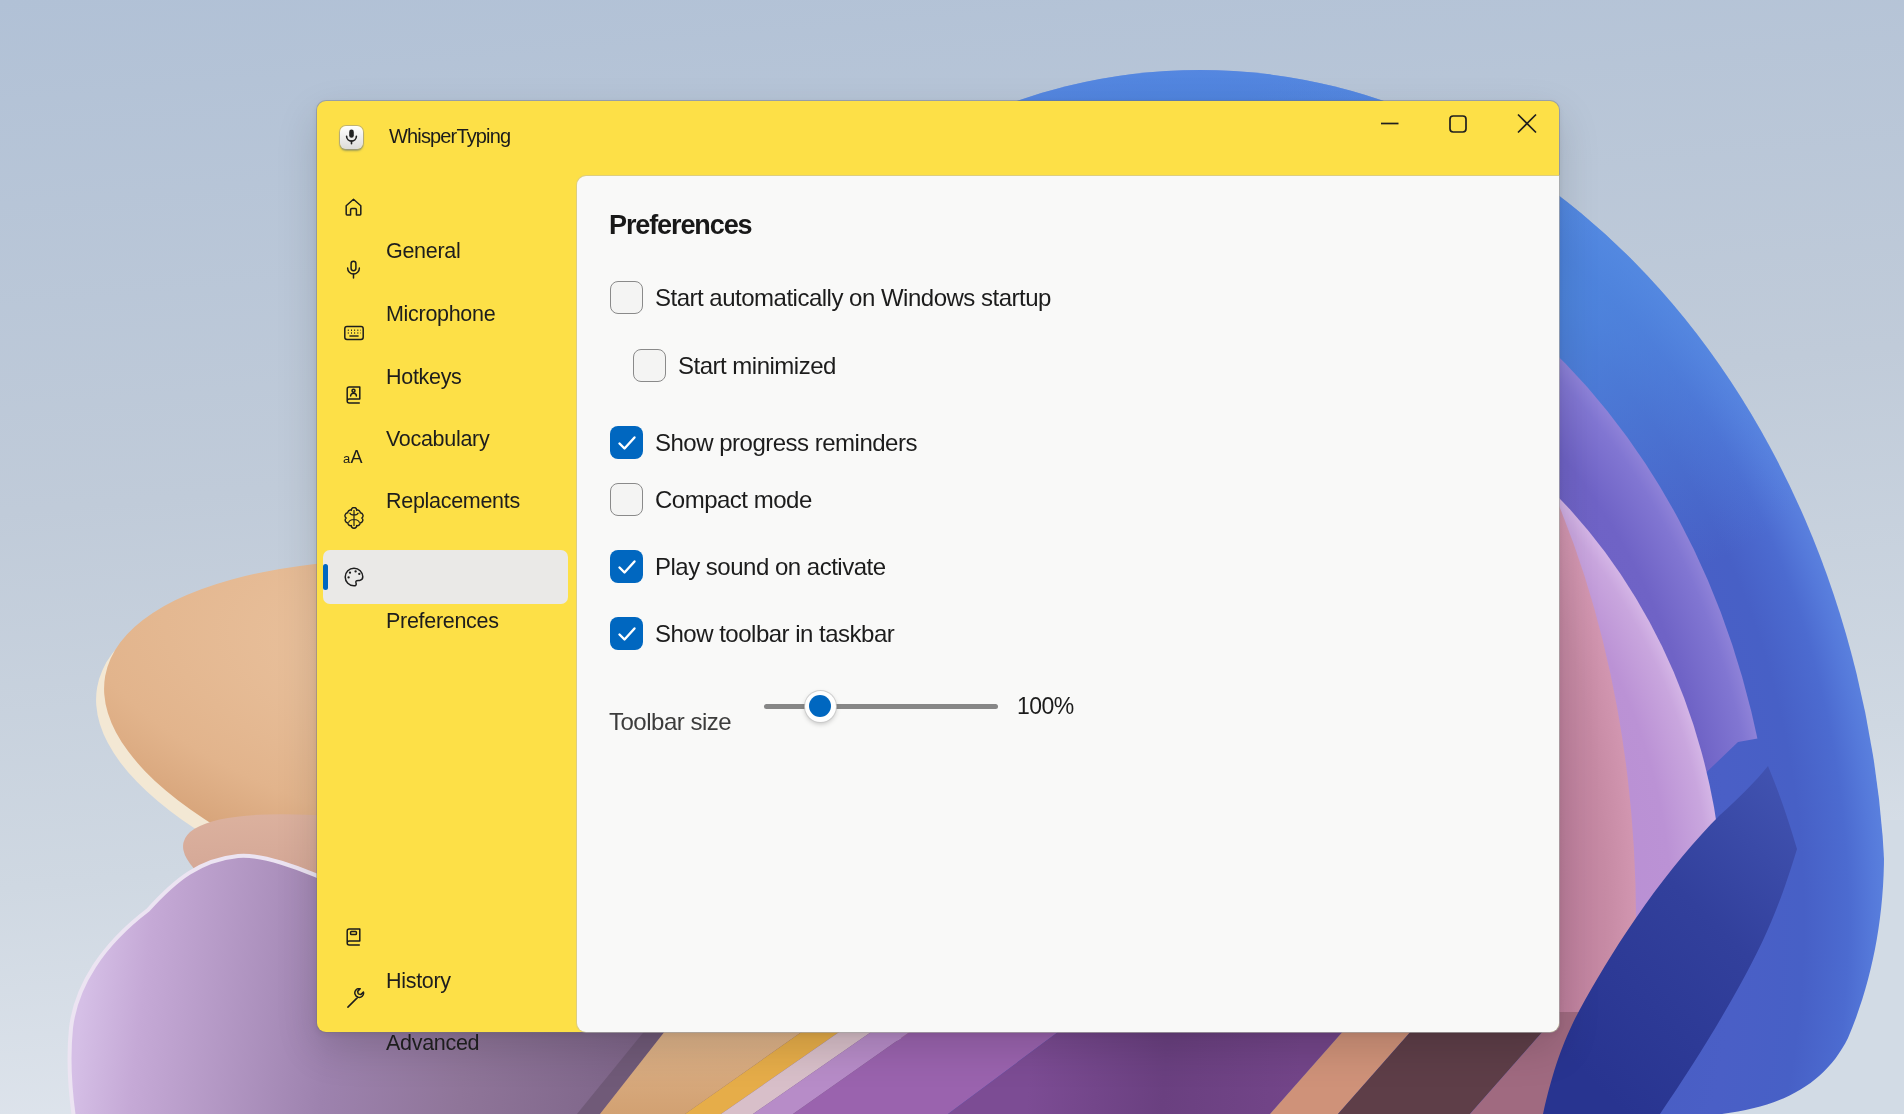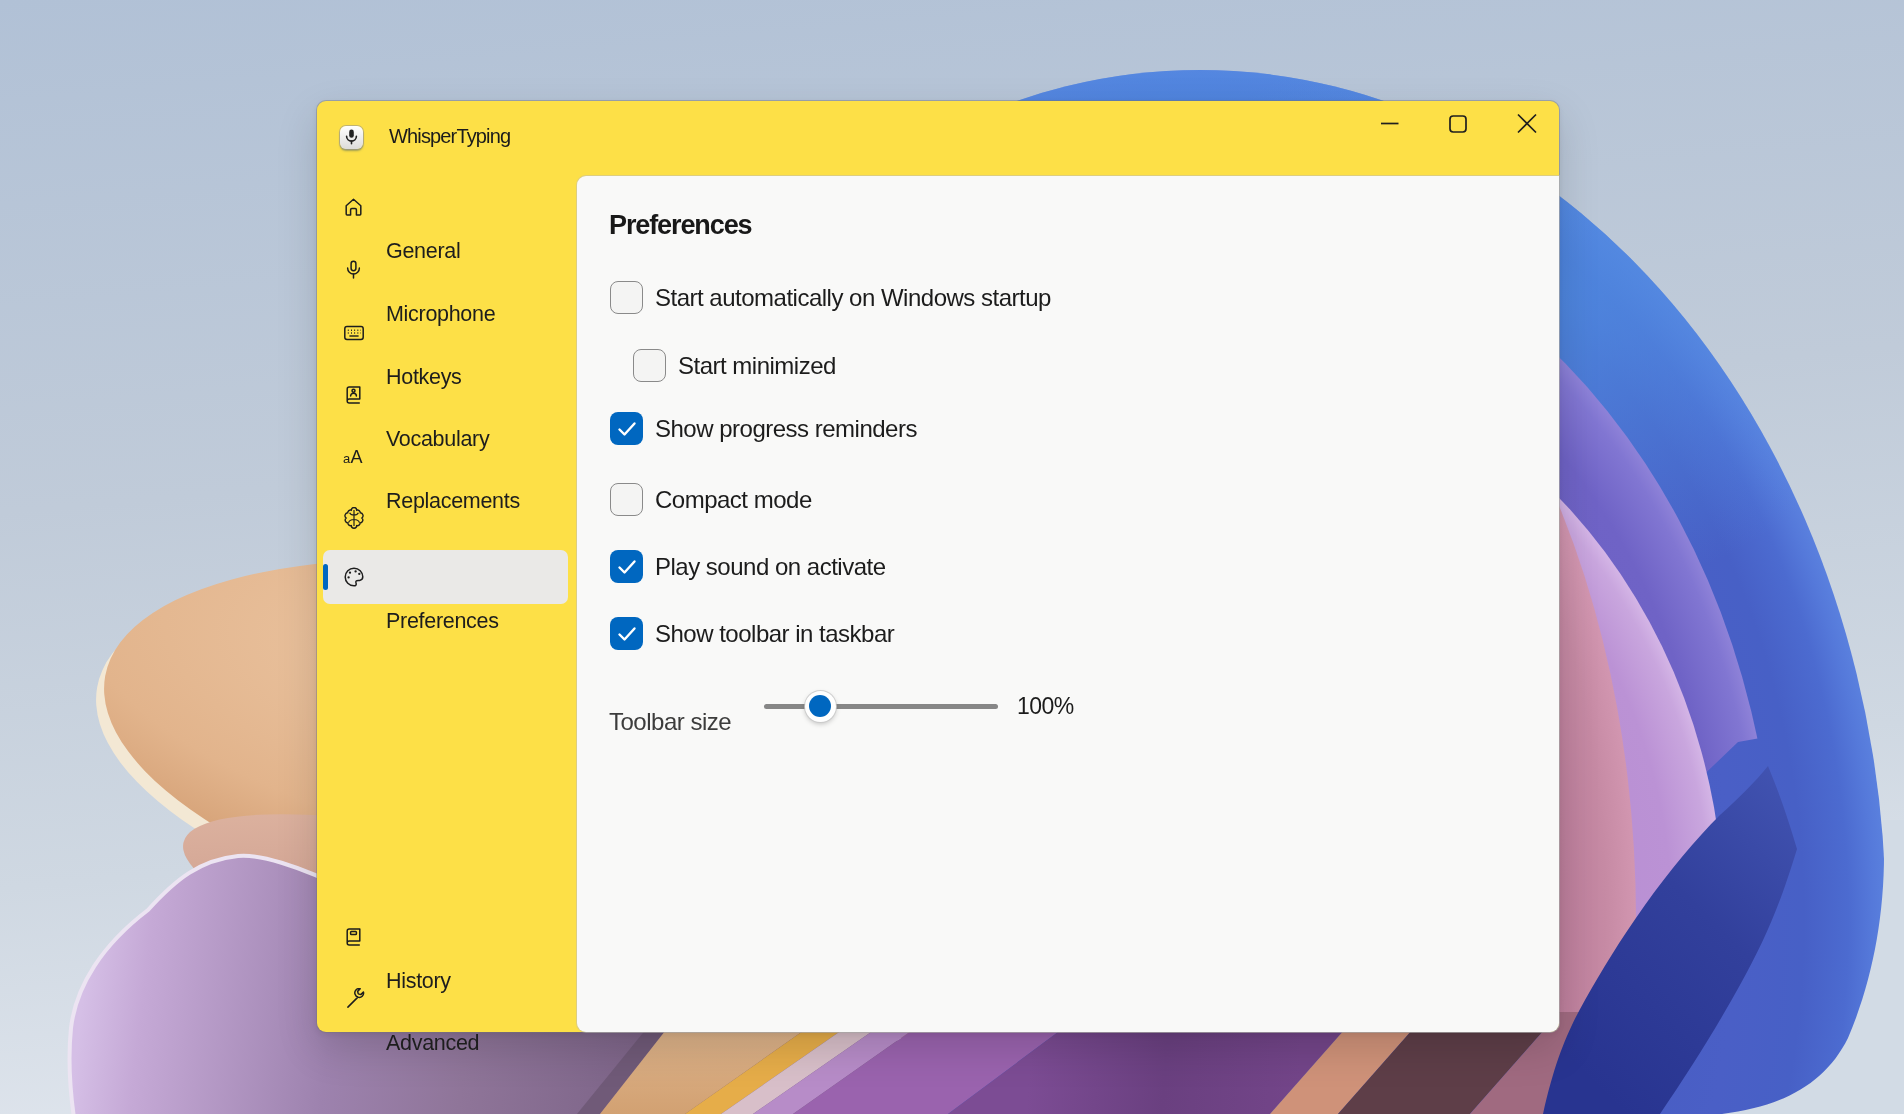--- a/index.html
+++ b/index.html
@@ -261,21 +261,21 @@
   <div class="card">
     <h1>Preferences</h1>
     <div class="row" style="top:105px;width:600px;">
         <div class="cb off"></div>
         <div class="lbl">Start automatically on Windows startup</div>
       </div>
     <div class="row" style="top:173px;width:600px;margin-left:23px;">
         <div class="cb off"></div>
         <div class="lbl">Start minimized</div>
       </div>
-    <div class="row" style="top:236px;width:600px;padding-left:44px;">
+    <div class="row" style="top:250px;width:600px;padding-left:44px;">
         <div class="cb on">
           <svg width="19" height="15" viewBox="0 0 19 15" fill="none" stroke="#fff" stroke-width="2.4" stroke-linecap="round" stroke-linejoin="round">
             <path d="M2 8 L7 13 L17 2"></path>
           </svg>
         </div>
         <div class="lbl">Show progress reminders</div>
       </div>
     <div class="row" style="top:307px;width:600px;">
         <div class="cb off"></div>
         <div class="lbl">Compact mode</div>

